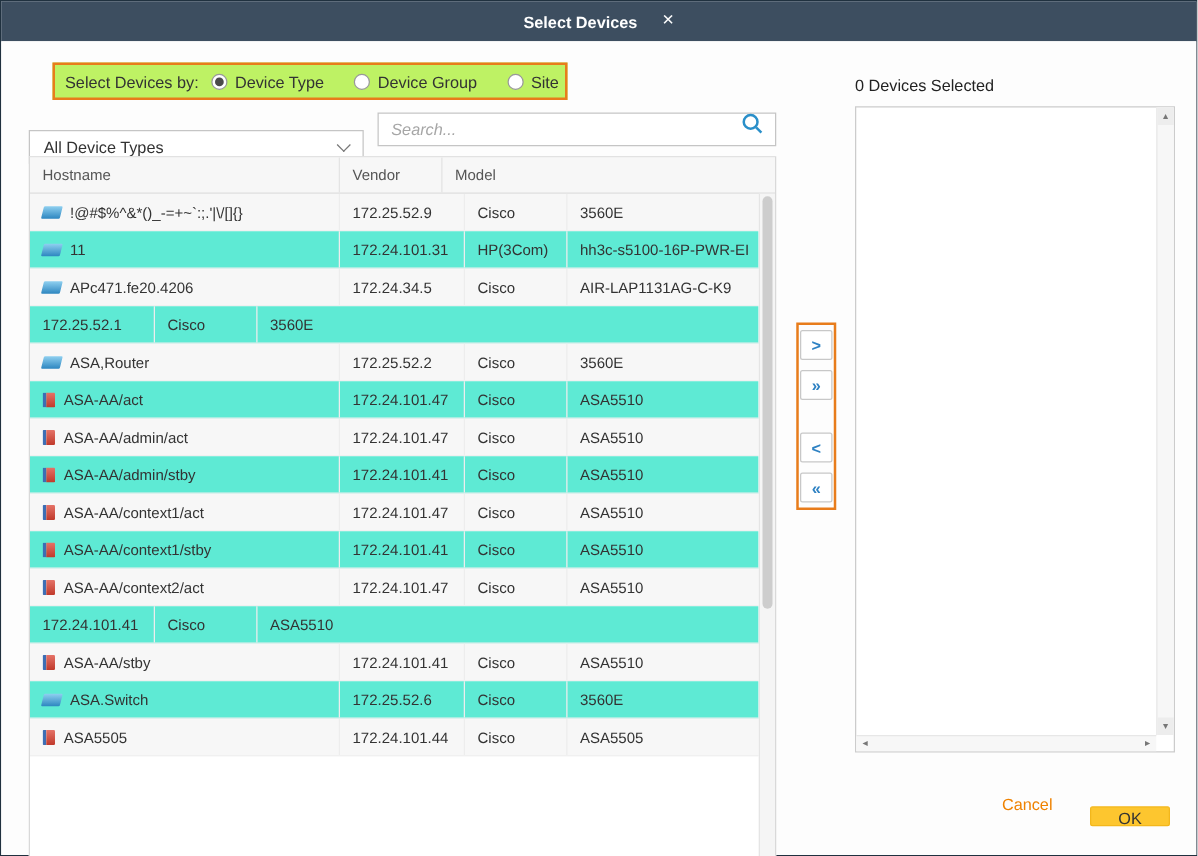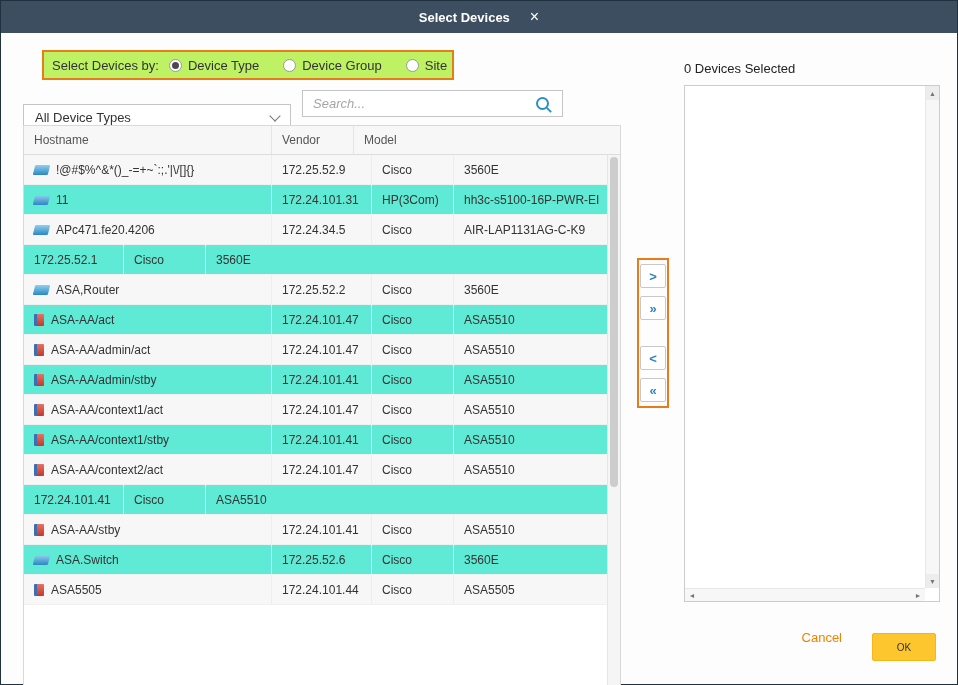--- a/index.html
+++ b/index.html
@@ -19,21 +19,21 @@
   .filter-label{font-size:13px;color:#333;margin-right:10px;white-space:nowrap;}
   .radio-option{display:flex;align-items:center;margin-right:24px;cursor:pointer;white-space:nowrap;}
   .radio{width:13px;height:13px;border:1px solid #999;border-radius:50%;background:#fff;margin-right:6px;position:relative;box-sizing:border-box;flex:0 0 auto;}
   .radio.checked::after{content:"";position:absolute;top:2px;left:2px;right:2px;bottom:2px;border-radius:50%;background:#4a4a4a;}
   .radio-text{font-size:13px;color:#333;}
 
   
   .dropdown{position:absolute;left:22px;top:71px;width:268px;height:27px;border:1px solid #c5c5c5;background:#fff;box-sizing:border-box;display:flex;align-items:center;justify-content:space-between;padding:0 11px;cursor:pointer;}
   .dropdown-value{font-size:13px;color:#333;}
   .chevron{width:7px;height:7px;border-right:1px solid #777;border-bottom:1px solid #777;transform:rotate(45deg);margin-top:-4px;}
-  .search{position:absolute;left:301px;top:57px;width:261px;height:27px;border:1px solid #c5c5c5;background:#fff;box-sizing:border-box;display:flex;align-items:center;}
+  .search{position:absolute;left:301px;top:57px;width:319px;height:27px;border:1px solid #c5c5c5;background:#fff;box-sizing:border-box;display:flex;}
   .search input{flex:1;border:none;outline:none;background:transparent;font-size:13px;padding:0 10px;font-family:inherit;color:#555;}
   .search input::placeholder{color:#a6a6a6;font-style:italic;}
   .mag{position:relative;width:9px;height:9px;border:2px solid #2a8fc9;border-radius:50%;margin-right:13px;flex:0 0 auto;}
   .mag::after{content:"";position:absolute;width:6px;height:2px;background:#2a8fc9;transform:rotate(45deg);right:-5px;bottom:-3px;}
 
   
   .dtable{position:absolute;left:22px;top:92px;width:598px;height:582px;border:1px solid #d9d9d9;background:#fff;box-sizing:border-box;}
   .thead{display:flex;height:29px;background:#f7f7f7;border-bottom:1px solid #ddd;box-sizing:border-box;}
   .th{font-size:12px;color:#555;display:flex;align-items:center;padding:0 10px;box-sizing:border-box;border-right:1px solid #e4e4e4;}
   .th:last-child{border-right:none;}
@@ -69,21 +69,21 @@
   .selected-box{position:absolute;left:683px;top:52px;width:256px;height:517px;border:1px solid #ccc;background:#fff;box-sizing:border-box;}
   .sb-vscroll{position:absolute;top:0;right:0;bottom:13px;width:14px;background:#f7f7f7;border-left:1px solid #e7e7e7;box-sizing:border-box;}
   .sb-hscroll{position:absolute;left:0;right:14px;bottom:0;height:13px;background:#f7f7f7;border-top:1px solid #e7e7e7;box-sizing:border-box;}
   .harrow{position:absolute;top:0;bottom:0;width:14px;display:flex;align-items:center;justify-content:center;font-size:7px;color:#777;cursor:pointer;}
   .harrow.left{left:0;}
   .harrow.right{right:0;}
 
   
   .footer{position:absolute;right:21px;bottom:23px;display:flex;align-items:center;}
   .cancel{color:var(--link,#ef8200);font-size:13px;margin-right:30px;cursor:pointer;}
-  .ok{width:64px;height:28px;background:var(--ok_bg,#fdc62f);border:1px solid var(--ok_border,#f3b71c);border-radius:2px;font-size:10px;color:#333;cursor:pointer;font-family:inherit;margin-top:20px;}
+  .ok{width:64px;height:16px;background:var(--ok_bg,#fdc62f);border:1px solid var(--ok_border,#f3b71c);border-radius:2px;font-size:13px;color:#333;cursor:pointer;font-family:inherit;margin-top:20px;}
 </style>
 </head>
 <body>
 
 <div class="dialog">
 
   <div class="titlebar">
     <span class="title">Select Devices</span>
     <span class="close">×</span>
   </div>

